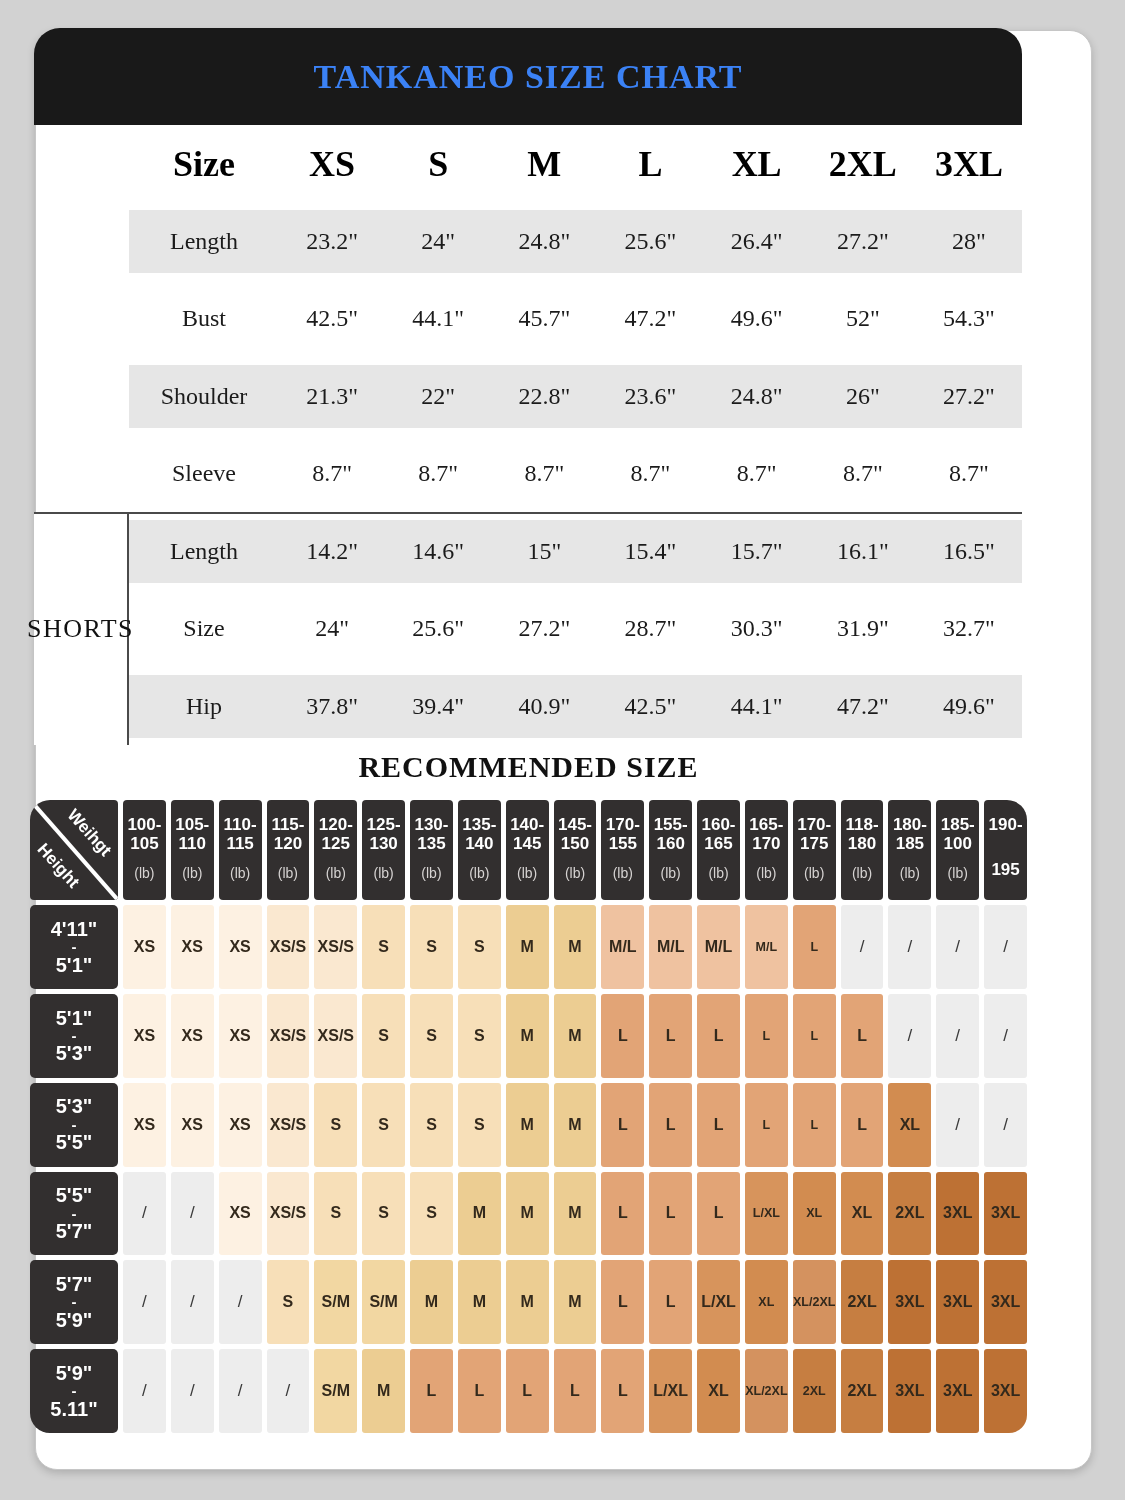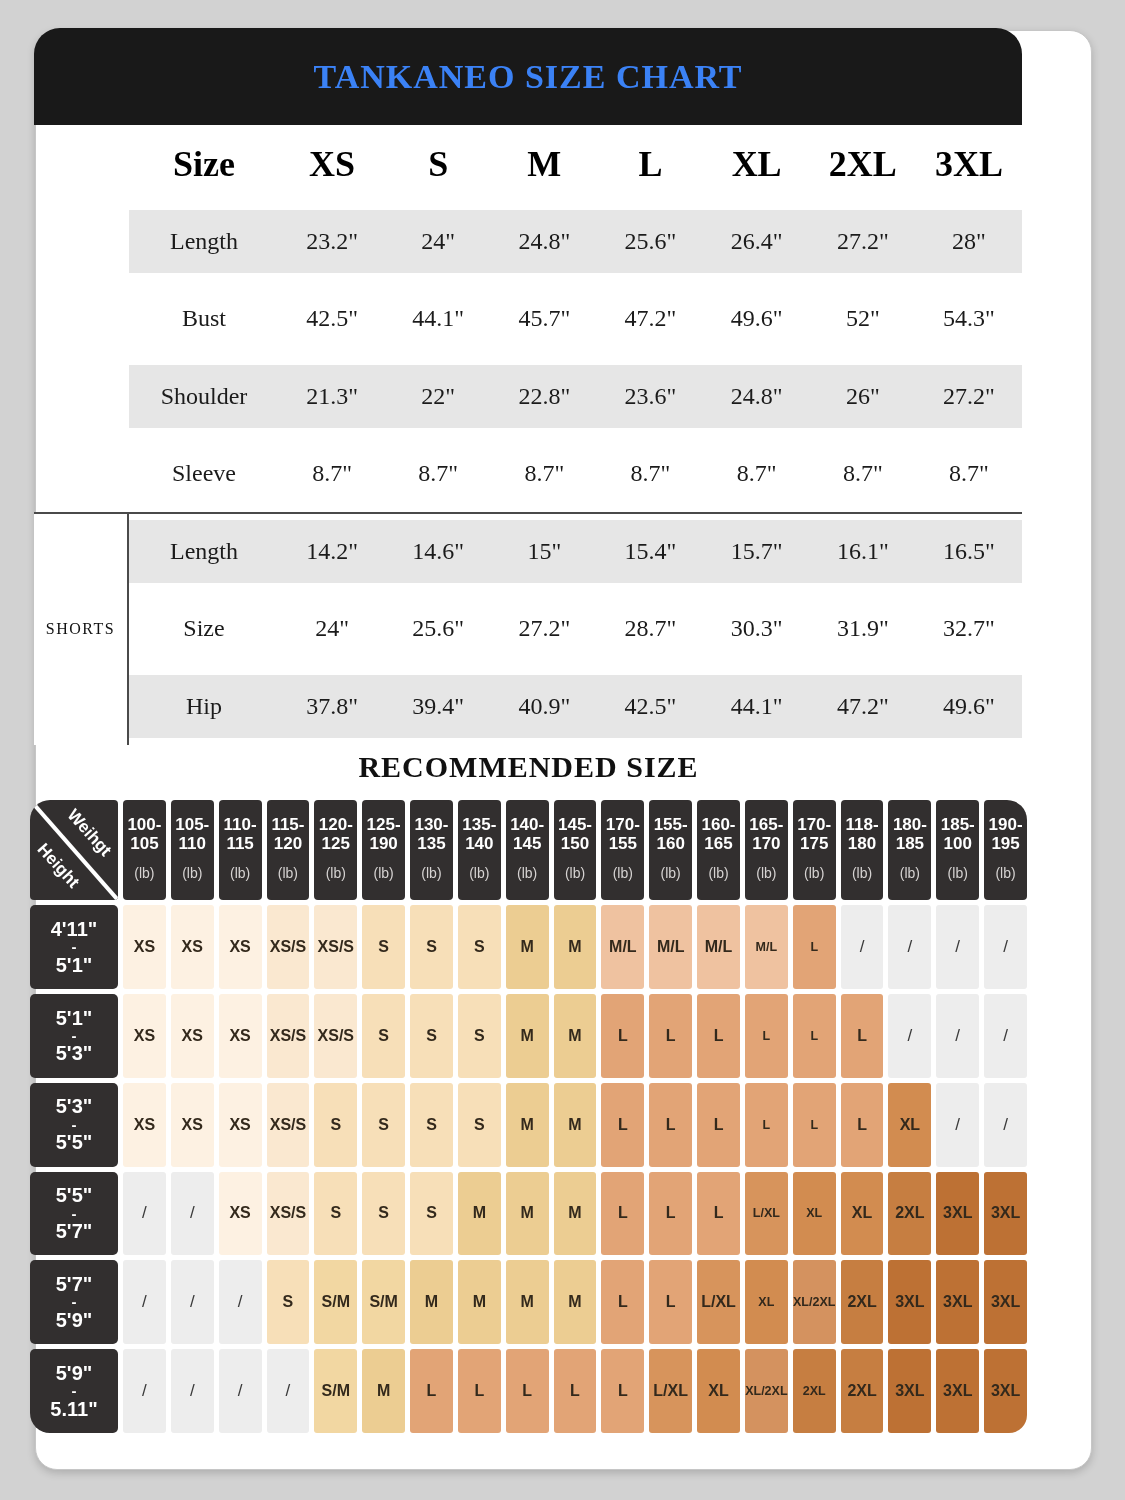--- a/index.html
+++ b/index.html
@@ -10,21 +10,21 @@
   .hdr{position:absolute;left:34px;top:28px;width:988px;height:97px;background:#191919;
     border-radius:26px 26px 0 0;display:flex;align-items:center;justify-content:center;gap:26px;}
   .hdr .t1,.hdr .t2{color:#3b82f6;font-weight:bold;font-size:34px;letter-spacing:1px;white-space:nowrap;}
   
   .st{position:absolute;left:34px;top:125px;width:988px;height:620px;}
   .st-section{position:absolute;left:0;width:95px;display:flex;align-items:center;justify-content:center;
     border-right:2.5px solid #4a4a4a;box-sizing:border-box;}
   .st-sec-top{top:0;height:388px;background:#e1e1e1;}
   .st-sec-bot{top:388px;height:232px;background:#ffffff;}
   .st-section span{font-size:21px;letter-spacing:1.5px;color:#111;}
-  .st-sec-bot span{font-size:16px;}
+  .st-sec-bot span{font-size:26px;}
   .st-divider{position:absolute;left:0;top:386.5px;width:988px;height:2.5px;background:#4a4a4a;z-index:3;}
   .st-rows{position:absolute;left:95px;top:0;width:893px;height:620px;}
   .st-row{height:77.5px;display:grid;grid-template-columns:150px repeat(7,1fr);align-items:center;
     box-sizing:border-box;}
   .st-row.gray{background:#e6e6e6;border-top:7px solid #fff;border-bottom:7px solid #fff;background-clip:padding-box;}
   .st-label,.st-val{text-align:center;font-size:24px;color:#1b1b1b;}
   .st-row.head .st-label,.st-row.head .st-val{font-weight:bold;font-size:36px;color:#000;}
   
   .rec-title{position:absolute;left:30px;top:750px;width:997px;text-align:center;
     font-size:30px;font-weight:bold;color:#111;letter-spacing:1px;}
@@ -34,21 +34,21 @@
   .hm-corner{position:relative;background:#322f2f;border-radius:20px 4px 4px 4px;overflow:hidden;}
   .hm-corner svg{position:absolute;left:0;top:0;width:100%;height:100%;}
   .hm-corner .cw,.hm-corner .ch{position:absolute;left:50%;top:50%;color:#fff;font-weight:bold;
     font-size:17px;white-space:nowrap;}
   .hm-corner .cw{transform:translate(-50%,-50%) translate(15px,-17px) rotate(48deg);}
   .hm-corner .ch{transform:translate(-50%,-50%) translate(-16px,16px) rotate(48deg);}
   .hm-w{background:#322f2f;border-radius:4px;display:flex;flex-direction:column;align-items:center;
     padding-top:15px;box-sizing:border-box;}
   .hm-w .l{color:#fff;font-weight:bold;font-size:17px;line-height:1.12;}
   .hm-w .u{color:#d6d3d2;font-size:14px;margin-top:12px;}
-  .hm-w.last{border-radius:4px 20px 4px 4px;}
+  .hm-w.last{border-radius:4px 20px 4px 4px;gap:26px;}
   .hm-h{background:#322f2f;border-radius:5px;display:flex;flex-direction:column;align-items:center;
     justify-content:center;color:#fff;font-weight:bold;font-size:20px;line-height:1.12;}
   .hm-h .dash{font-size:15px;line-height:.9;}
   .hm-h.last{border-radius:5px 5px 5px 20px;}
   .hm-c{border-radius:3px;display:flex;align-items:center;justify-content:center;
     font-size:16px;font-weight:bold;color:#33291c;}
   .hm-c.sm{font-size:12.5px;}
   .hm-c.slash{font-weight:normal;font-size:17px;color:#3a3a3a;}
   .hm-c.corner{border-radius:3px 3px 18px 3px;}
 </style>
@@ -180,21 +180,21 @@
       <div class="l">120</div>
       <div class="u">(lb)</div>
     </div>
     <div class="hm-w">
       <div class="l">120-</div>
       <div class="l">125</div>
       <div class="u">(lb)</div>
     </div>
     <div class="hm-w">
       <div class="l">125-</div>
-      <div class="l">190</div>
+      <div class="l">130</div>
       <div class="u">(lb)</div>
     </div>
     <div class="hm-w">
       <div class="l">130-</div>
       <div class="l">135</div>
       <div class="u">(lb)</div>
     </div>
     <div class="hm-w">
       <div class="l">135-</div>
       <div class="l">140</div>

